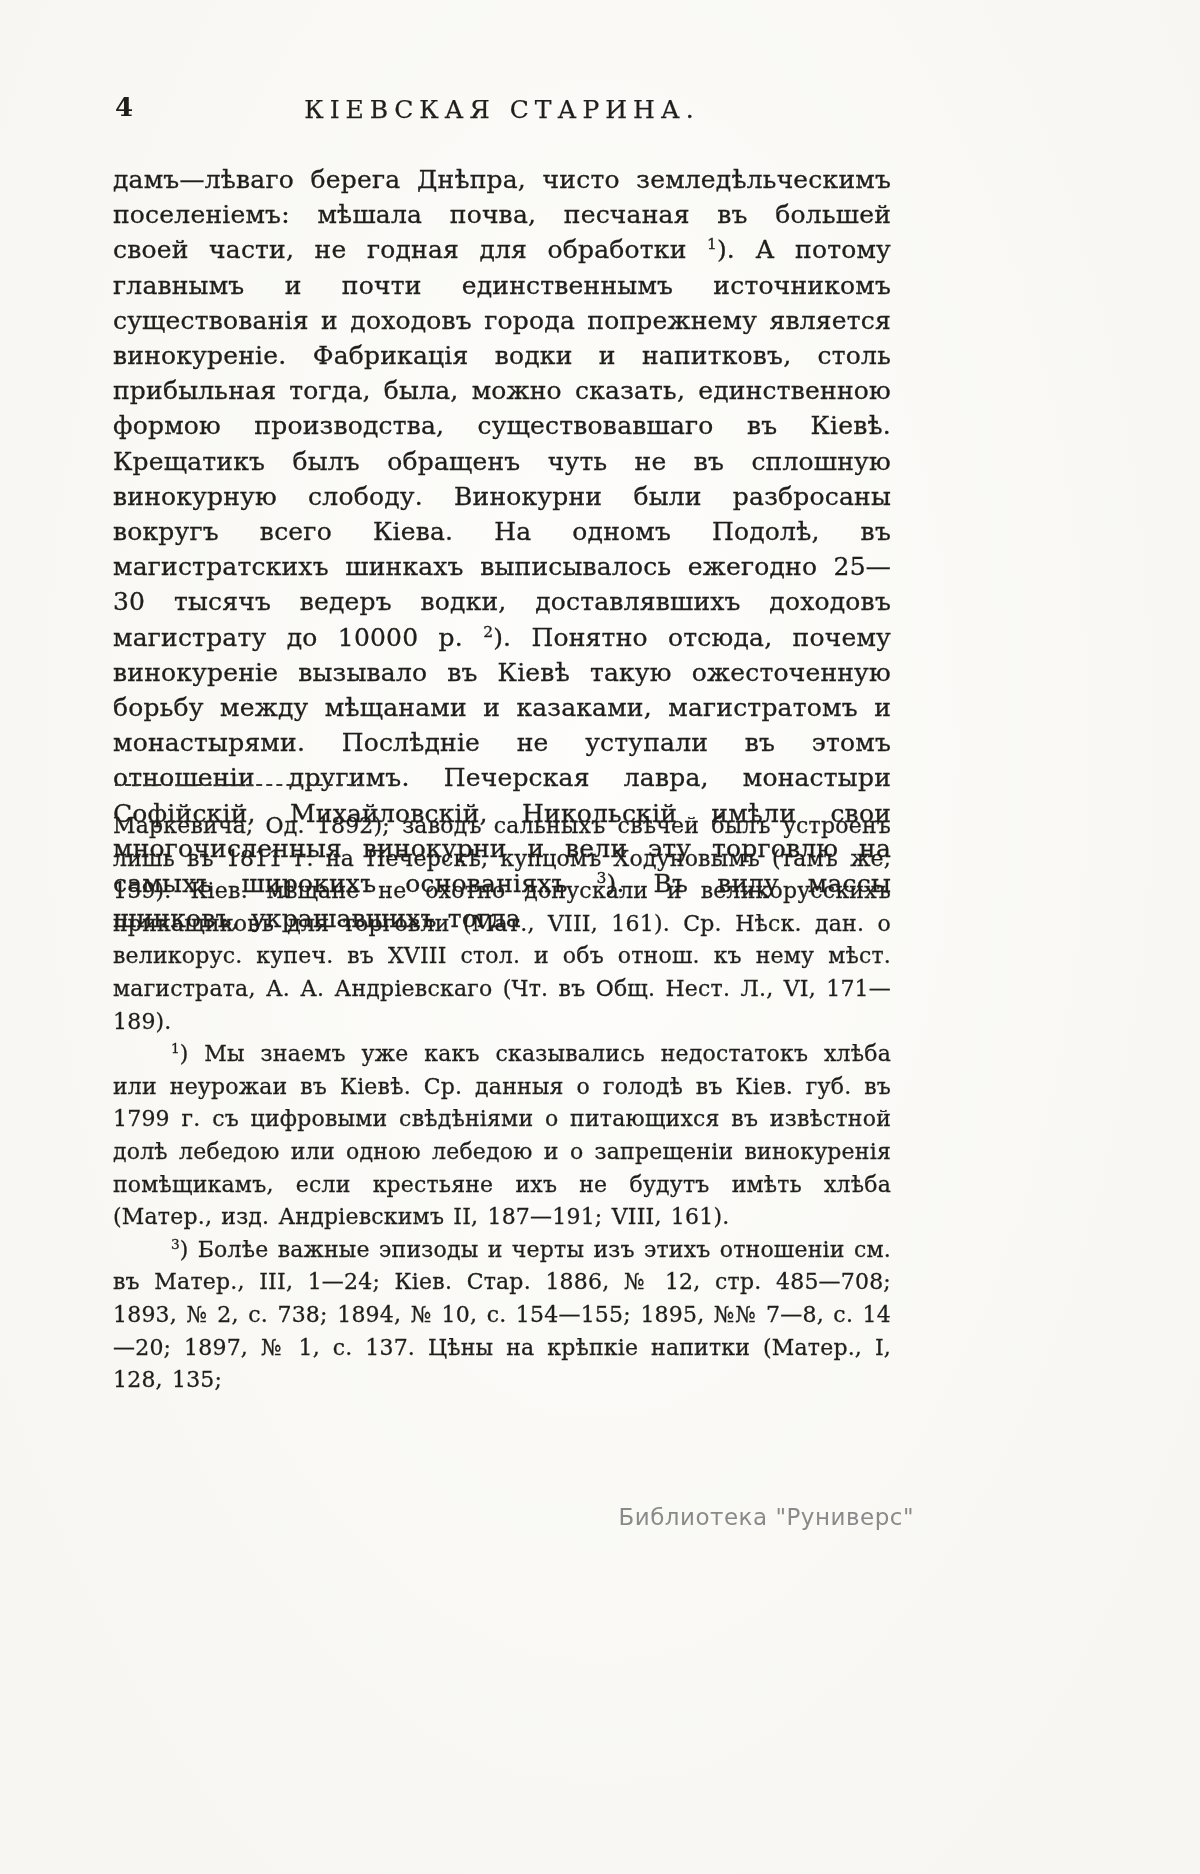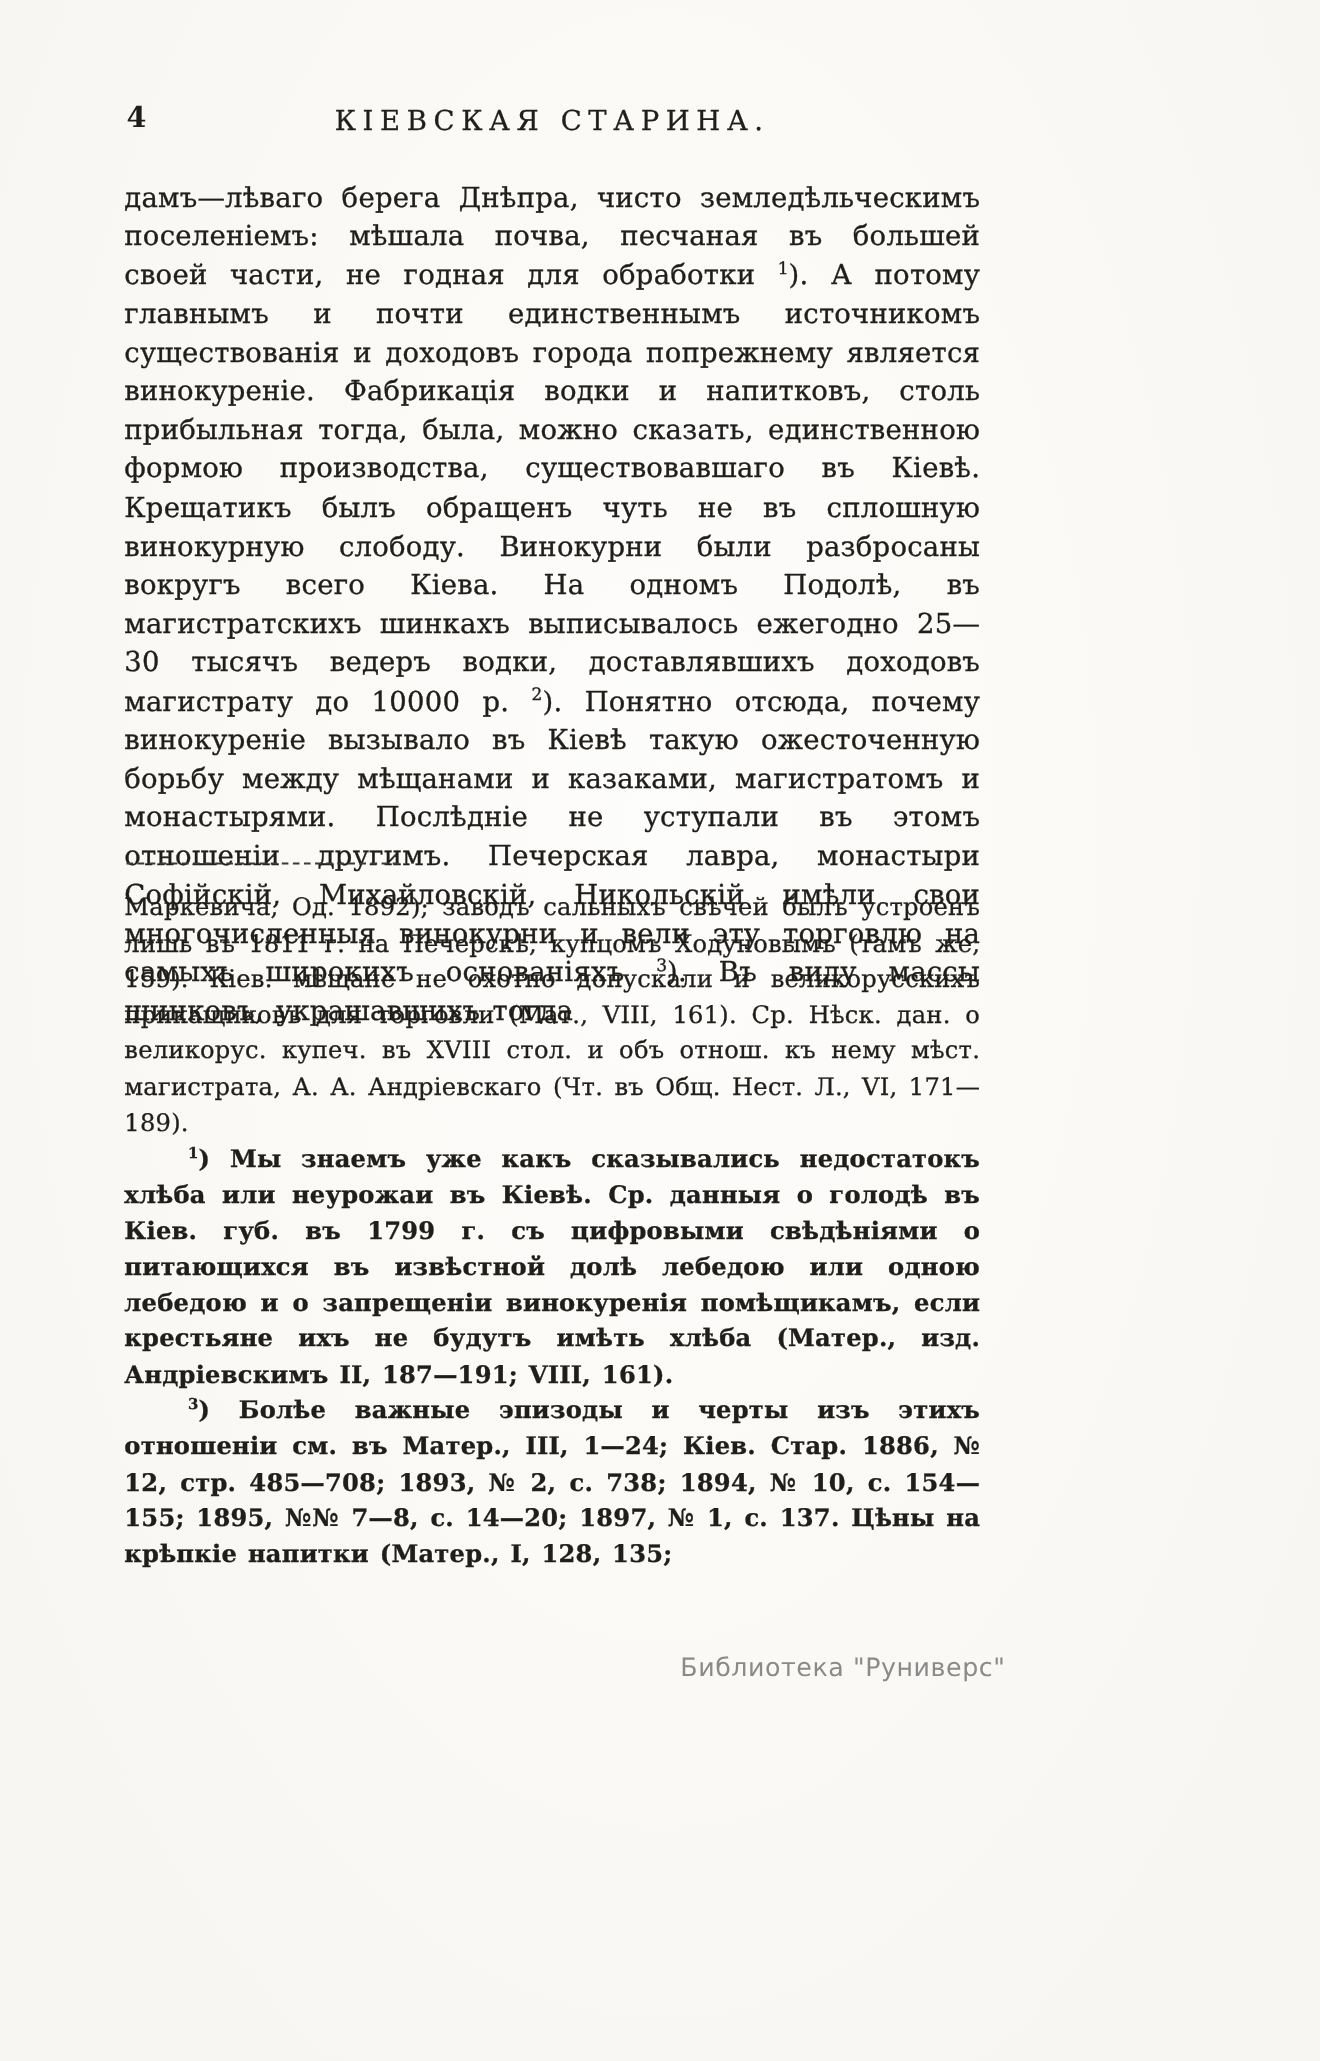--- a/index.html
+++ b/index.html
@@ -85,21 +85,20 @@
     text-align: justify;
     word-spacing: 2px;
     letter-spacing: 0.2px;
     -webkit-text-stroke: 0.28px currentColor;
   }
   .footnotes p {
     margin: 0;
   }
   .footnotes p.marked {
     text-indent: 58px;
-    font-weight: bold;
   }
   .watermark {
     position: absolute;
     top: 1504px;
     right: 286px;
     font-family: "DejaVu Sans", "Liberation Sans", sans-serif;
     font-size: 23px;
     font-weight: 500;
     color: #8a8a8a;
     letter-spacing: 0.5px;

